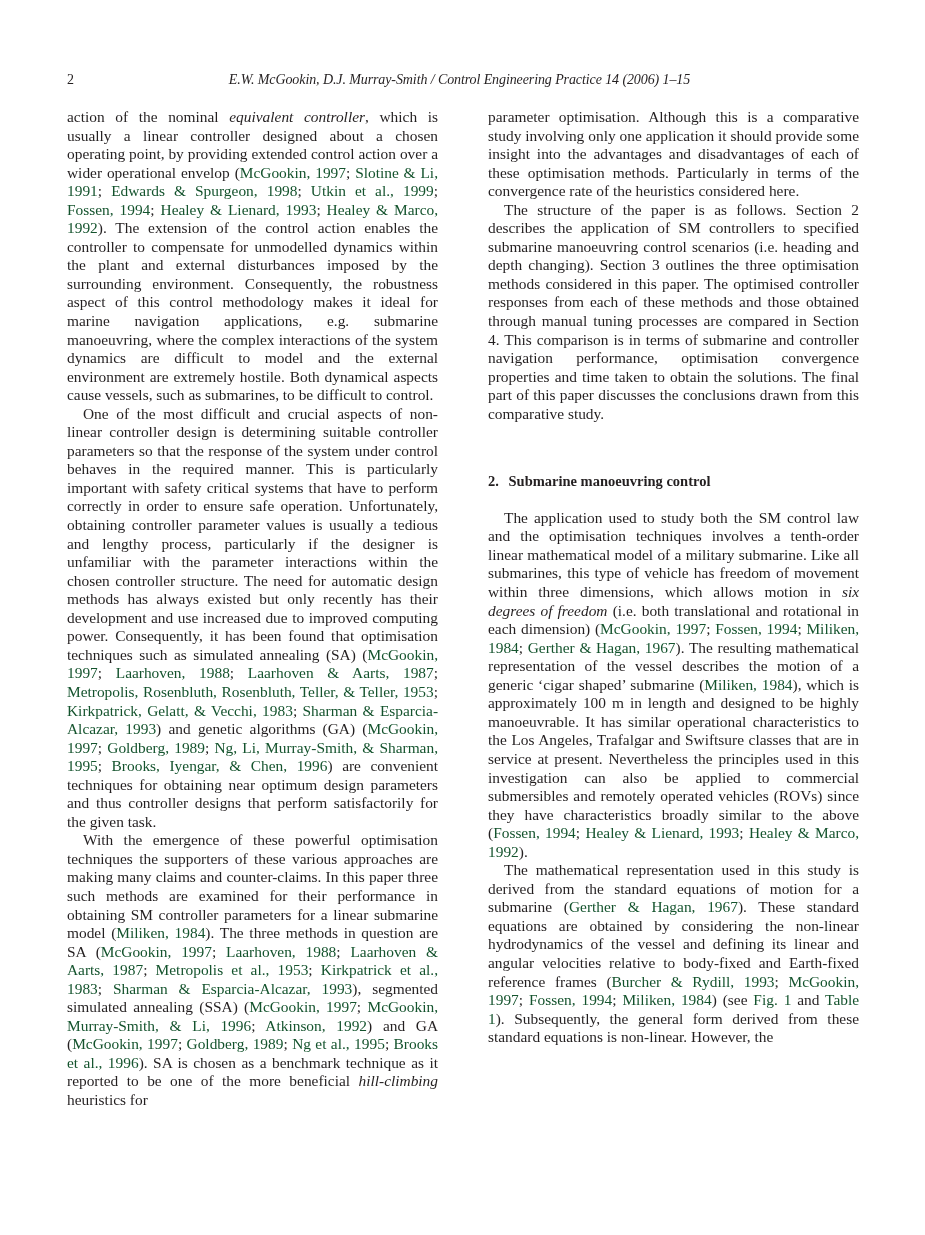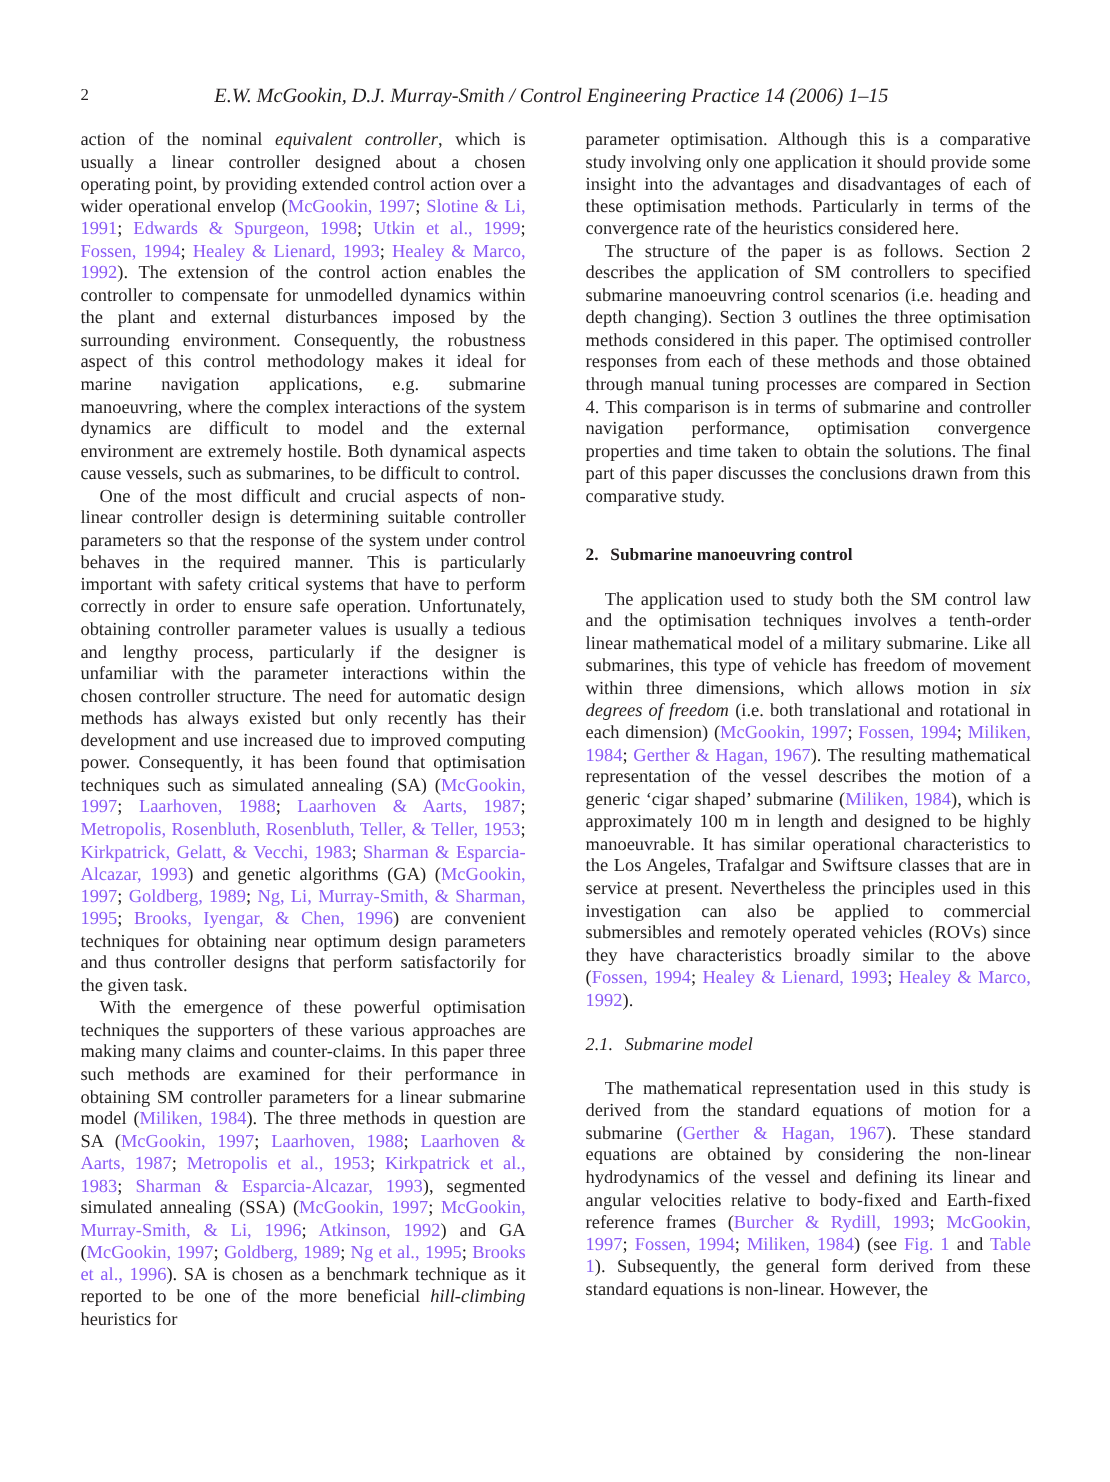--- a/index.html
+++ b/index.html
@@ -8,35 +8,35 @@
     font-family: "Liberation Serif", "DejaVu Serif", serif;
     color: #231f20;
   }
   .running-head {
     position: absolute; top: 70px; left: 67px; width: 785px; height: 20px;
     font-size: 14px; line-height: 20px;
   }
   .page-number { position: absolute; left: 0; top: 0; }
   .journal-ref {
     position: absolute; left: 0; right: 0; top: 0; text-align: center;
-    font-style: italic; font-size: 17px; letter-spacing: -0.1px;
+    font-style: italic; font-size: 14px; letter-spacing: -0.1px;
   }
   .column {
     position: absolute; top: 108px; width: 371px;
     font-size: 15.4px; line-height: 18.55px; text-align: justify;
     hyphens: none;
   }
   .col-left { left: 67px; }
   .col-right { left: 488px; }
   p { margin: 0; text-indent: 16px; }
   p.noindent { text-indent: 0; }
-  .cite { color: #8b5cf6; }
+  .cite { color: #14532d; }
   em { }
   h2.section-heading {
-    font-size: 14.5px; font-weight: bold; margin: 31px 0 18px 0; line-height: 18.55px;
+    font-size: 14.5px; font-weight: bold; margin: 49px 0 18px 0; line-height: 18.55px;
   }
   h3.subsection-heading {
     font-size: 15.2px; font-style: italic; font-weight: normal; margin: 19px 0 18px 0; line-height: 18.55px;
   }
   .sec-num { margin-right: 6px; }
 </style>
 </head>
 <body>
 
 <div class="running-head">
@@ -51,18 +51,14 @@
 </div>
 
 <div class="column col-right">
   <p class="noindent rich"><span>parameter optimisation. Although this is a comparative study involving only one application it should provide some insight into the advantages and disadvantages of each of these optimisation methods. Particularly in terms of the convergence rate of the heuristics considered here.</span></p>
   <p class="rich"><span>The structure of the paper is as follows. Section 2 describes the application of SM controllers to specified submarine manoeuvring control scenarios (i.e. heading and depth changing). Section 3 outlines the three optimisation methods considered in this paper. The optimised controller responses from each of these methods and those obtained through manual tuning processes are compared in Section 4. This comparison is in terms of submarine and controller navigation performance, optimisation convergence properties and time taken to obtain the solutions. The final part of this paper discusses the conclusions drawn from this comparative study.</span></p>
   <h2 class="section-heading">
     <span class="sec-num">2.</span>
     <span>Submarine manoeuvring control</span>
   </h2>
   <p class="rich"><span>The application used to study both the SM control law and the optimisation techniques involves a tenth-order linear mathematical model of a military submarine. Like all submarines, this type of vehicle has freedom of movement within three dimensions, which allows motion in </span><em>six degrees of freedom</em><span> (i.e. both translational and rotational in each dimension) (</span><a class="cite">McGookin, 1997</a><span>; </span><a class="cite">Fossen, 1994</a><span>; </span><a class="cite">Miliken, 1984</a><span>; </span><a class="cite">Gerther &amp; Hagan, 1967</a><span>). The resulting mathematical representation of the vessel describes the motion of a generic ‘cigar shaped’ submarine (</span><a class="cite">Miliken, 1984</a><span>), which is approximately 100 m in length and designed to be highly manoeuvrable. It has similar operational characteristics to the Los Angeles, Trafalgar and Swiftsure classes that are in service at present. Nevertheless the principles used in this investigation can also be applied to commercial submersibles and remotely operated vehicles (ROVs) since they have characteristics broadly similar to the above (</span><a class="cite">Fossen, 1994</a><span>; </span><a class="cite">Healey &amp; Lienard, 1993</a><span>; </span><a class="cite">Healey &amp; Marco, 1992</a><span>).</span></p>
-  <h3 class="subsection-heading">
-    <span class="sec-num">2.1.</span>
-    <span>Submarine model</span>
-  </h3>
   <p class="rich"><span>The mathematical representation used in this study is derived from the standard equations of motion for a submarine (</span><a class="cite">Gerther &amp; Hagan, 1967</a><span>). These standard equations are obtained by considering the non-linear hydrodynamics of the vessel and defining its linear and angular velocities relative to body-fixed and Earth-fixed reference frames (</span><a class="cite">Burcher &amp; Rydill, 1993</a><span>; </span><a class="cite">McGookin, 1997</a><span>; </span><a class="cite">Fossen, 1994</a><span>; </span><a class="cite">Miliken, 1984</a><span>) (see </span><a class="cite">Fig. 1</a><span> and </span><a class="cite">Table 1</a><span>). Subsequently, the general form derived from these standard equations is non-linear. However, the</span></p>
 </div>
 
 </body></html>

